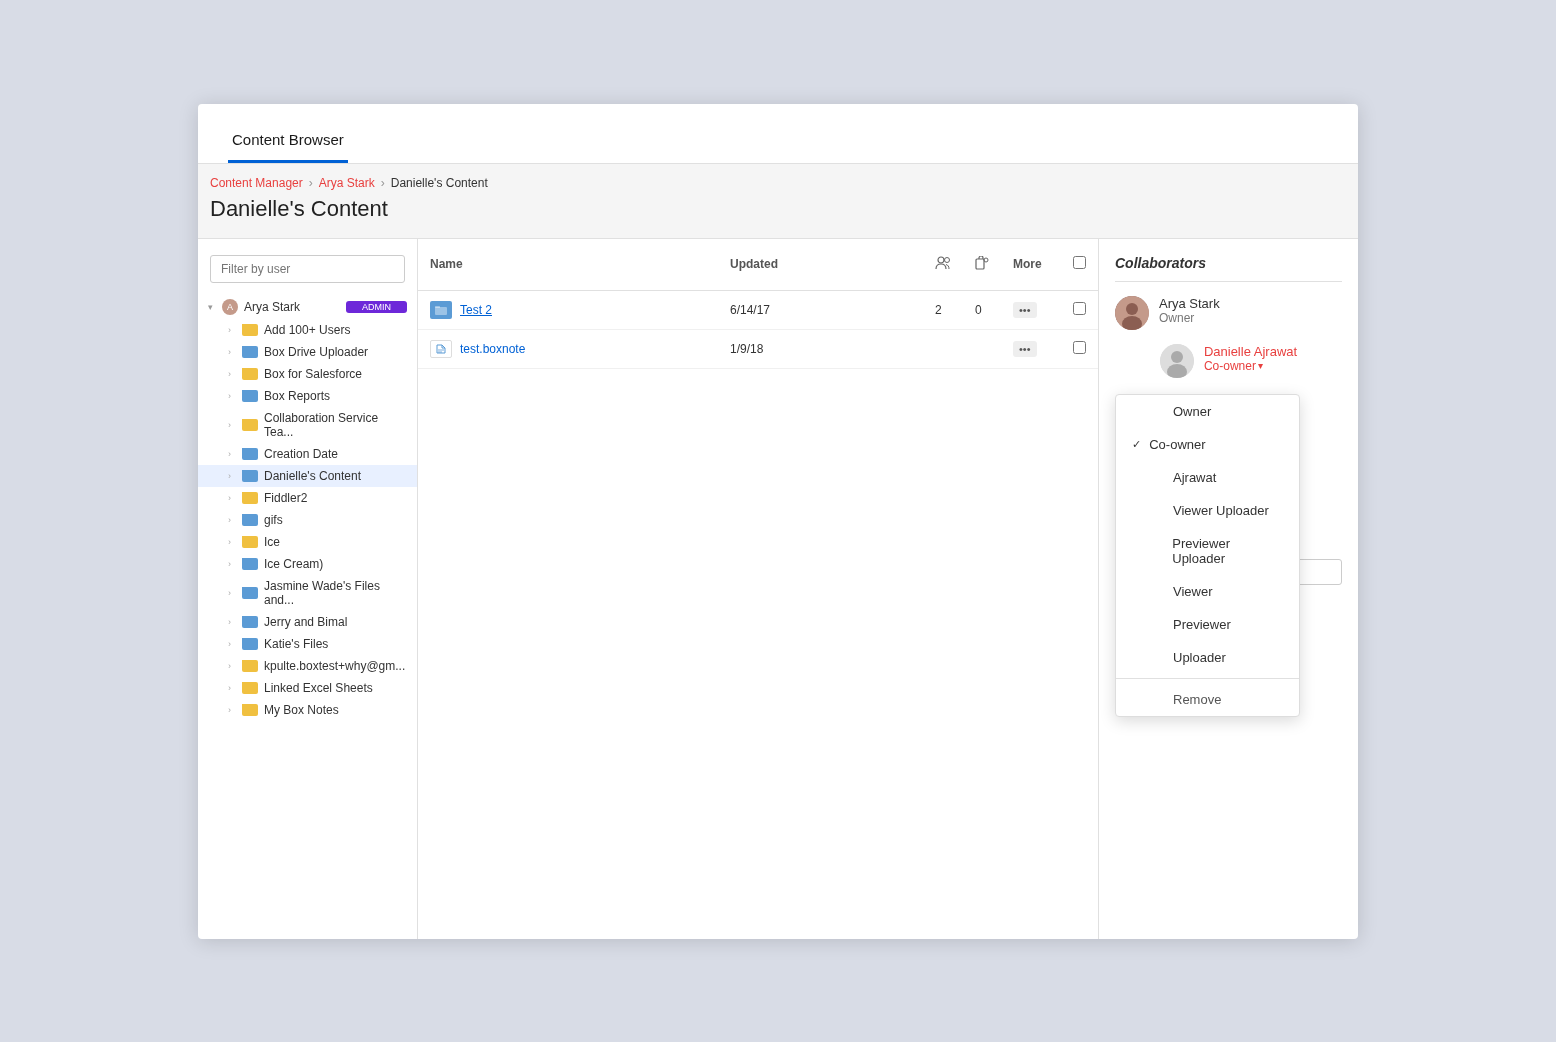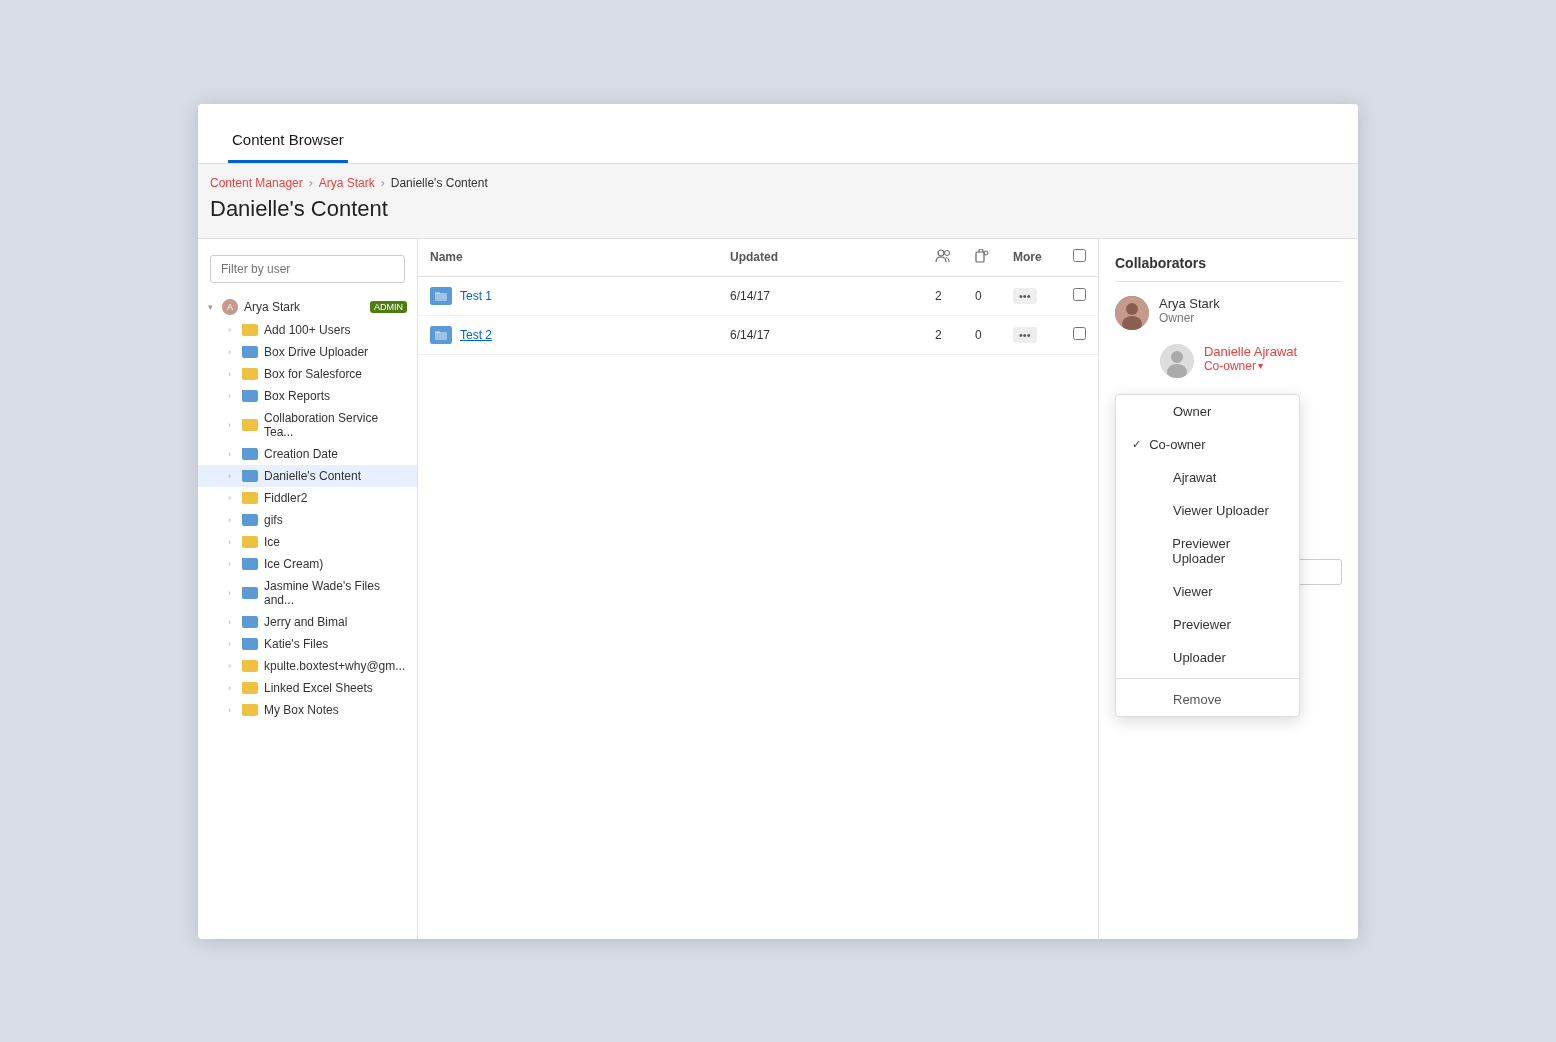--- a/index.html
+++ b/index.html
@@ -106,24 +106,24 @@
     .tree-item .chevron {
       width: 10px;
       height: 10px;
       margin-right: 4px;
       color: #999;
       font-size: 9px;
       flex-shrink: 0;
     }
     .tree-item .label { flex: 1; }
     .badge {
-      background: #4d7c0f;
+      background: #6d28d9;
       color: #fff;
       font-size: 9px;
-      padding: 1px 4px;
+      padding: 1px 16px;
       border-radius: 3px;
       margin-left: 0;
     }
     .avatar-small {
       width: 16px;
       height: 16px;
       border-radius: 50%;
       background: #888;
       overflow: hidden;
       display: flex;
@@ -137,21 +137,21 @@
       flex: 1;
       overflow-y: auto;
       padding: 0;
     }
     .file-table {
       width: 100%;
       border-collapse: collapse;
     }
     .file-table thead th {
       text-align: left;
-      padding: 10px 12px;
+      padding: 17px 12px;
       font-size: 12px;
       font-weight: 600;
       color: #555;
       border-bottom: 1px solid #e0e0e0;
       white-space: nowrap;
     }
     .file-table tbody tr {
       border-bottom: 1px solid #f0f0f0;
     }
     .file-table tbody td {
@@ -183,20 +183,21 @@
       flex-shrink: 0;
       position: relative;
     }
     .collaborators-title {
       font-size: 14px;
       font-weight: 600;
       color: #333;
       margin-bottom: 14px;
       border-bottom: 1px solid #e0e0e0;
       padding-bottom: 10px;
+      font-style: italic;
     }
     .collaborator-item {
       display: flex;
       align-items: flex-start;
       gap: 10px;
       margin-bottom: 14px;
     }
     .collab-avatar {
       width: 34px;
       height: 34px;
@@ -436,58 +437,60 @@
               </svg>
             </th>
             <th style="width:60px;">More</th>
             <th style="width:30px;">
               <input type="checkbox" style="">
             </th>
           </tr>
         </thead>
         <tbody>
 
-          <tr>
-            <td>
-              <div class="file-name-cell">
-                <span style="display:inline-flex;align-items:center;justify-content:center;width:22px;height:18px;background:#5b9bd5;border-radius:2px;flex-shrink:0;">
-                  <svg width="12" height="10" viewBox="0 0 12 10" fill="none">
-                      <rect x="0" y="2" width="12" height="8" rx="1" fill="#fff" opacity="0.4"></rect>
-                      <rect x="0" y="1" width="5" height="2" rx="0.5" fill="#fff" opacity="0.4"></rect>
-                    </svg>
-                </span>
-                <span style="color:#0061d5;cursor:pointer;">Test 1</span>
-              </div>
-            </td>
-            <td class="col-updated">6/14/17</td>
-            <td>2</td>
-            <td>0</td>
-            <td><button class="more-btn">•••</button></td>
-            <td><input type="checkbox" style=""></td>
-          </tr>
 
           <tr>
             <td>
               <div class="file-name-cell">
                 <span style="display:inline-flex;align-items:center;justify-content:center;width:22px;height:18px;background:#5b9bd5;border-radius:2px;flex-shrink:0;">
                   <svg width="12" height="10" viewBox="0 0 12 10" fill="none">
                       <rect x="0" y="2" width="12" height="8" rx="1" fill="#fff" opacity="0.4"></rect>
                       <rect x="0" y="1" width="5" height="2" rx="0.5" fill="#fff" opacity="0.4"></rect>
                     </svg>
                 </span>
                 <span style="color:#0061d5;cursor:pointer;text-decoration:underline;">Test 2</span>
               </div>
             </td>
             <td class="col-updated">6/14/17</td>
             <td>2</td>
             <td>0</td>
             <td><button class="more-btn">•••</button></td>
             <td><input type="checkbox" style=""></td>
           </tr>
 
+          <tr>
+            <td>
+              <div class="file-name-cell">
+                <span style="display:inline-flex;align-items:center;justify-content:center;width:22px;height:18px;background:#fff;border:1px solid #ddd;border-radius:2px;flex-shrink:0;">
+                  <svg width="12" height="12" viewBox="0 0 12 12" fill="none">
+                    <path d="M2 2h5l3 3v5H2V2z" stroke="#5b9bd5" stroke-width="1" fill="none"></path>
+                    <path d="M7 2v3h3" stroke="#5b9bd5" stroke-width="1" fill="none"></path>
+                    <line x1="3" y1="7" x2="9" y2="7" stroke="#5b9bd5" stroke-width="0.8"></line>
+                    <line x1="3" y1="9" x2="7" y2="9" stroke="#5b9bd5" stroke-width="0.8"></line>
+                  </svg>
+                </span>
+                <span style="color:#0061d5;cursor:pointer;">test.boxnote</span>
+              </div>
+            </td>
+            <td class="col-updated">1/9/18</td>
+            <td></td>
+            <td></td>
+            <td><button class="more-btn">•••</button></td>
+            <td><input type="checkbox" style=""></td>
+          </tr>
         </tbody>
       </table>
     </div>
 
     <div class="right-panel">
       <div class="collaborators-title">Collaborators</div>
 
       <div class="collaborator-item">
         <div class="collab-avatar avatar-arya">
 

